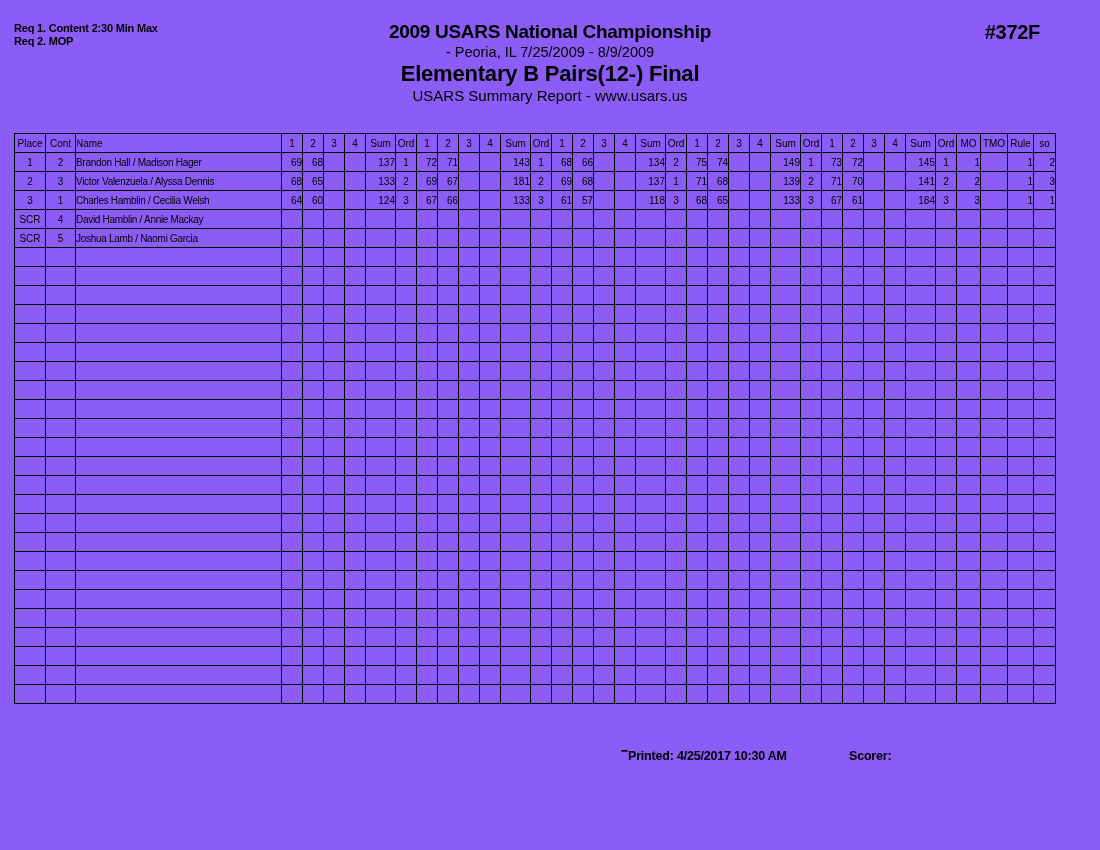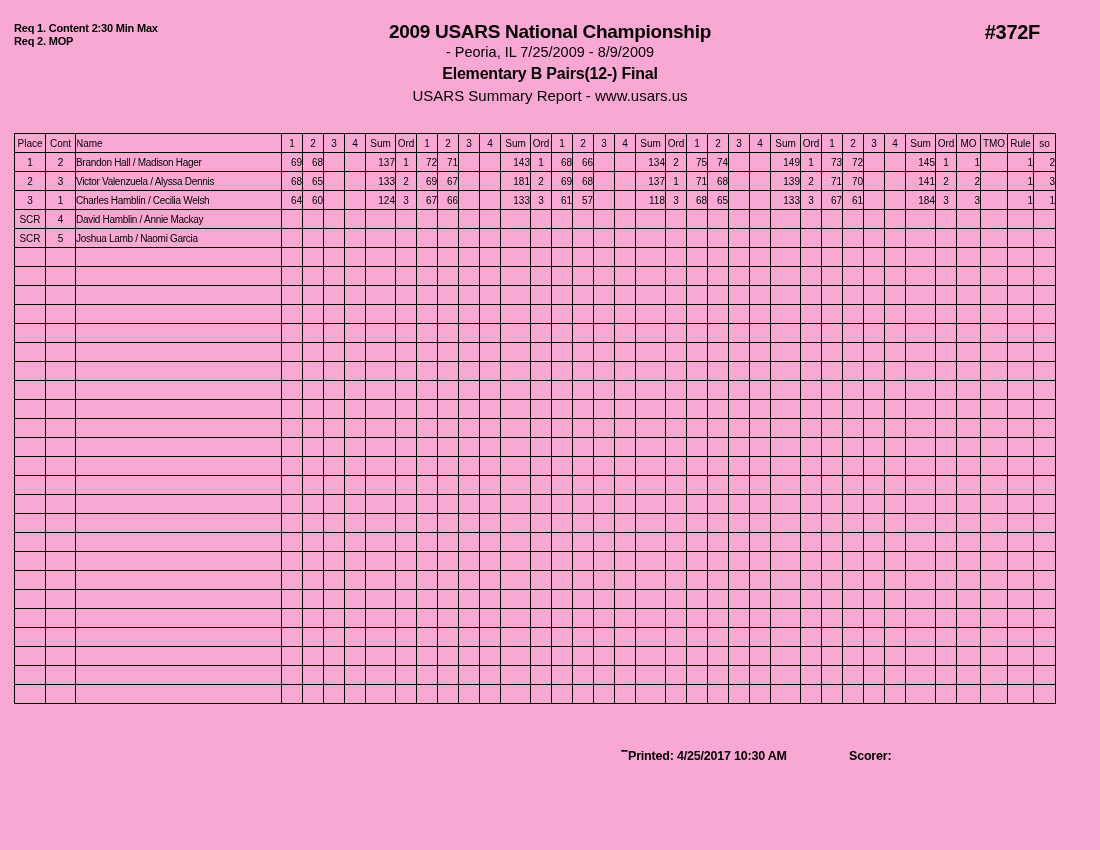--- a/index.html
+++ b/index.html
@@ -7,21 +7,21 @@
     width: 1100px; height: 850px;
     background: #ffffff;
     font-family: "Liberation Sans", sans-serif;
     color: #000000;
     overflow: hidden;
   }
   #page {
     position: relative;
     width: 1100px;
     height: 850px;
-    background: #f9a8d4;
+    background: #8b5cf6;
   }
 
   
   .req-block {
     position: absolute;
     left: 14px; top: 22px;
     font-size: 11px;
     font-weight: bold;
     line-height: 13px;
     letter-spacing: -0.2px;
@@ -37,21 +37,21 @@
     font-weight: bold;
     line-height: 22px;
     letter-spacing: -0.3px;
   }
   .t-sub {
     font-size: 14.5px;
     font-weight: normal;
     line-height: 19px;
   }
   .t-event {
-    font-size: 16px;
+    font-size: 22px;
     font-weight: bold;
     line-height: 23px;
     letter-spacing: -0.2px;
   }
   .t-report {
     font-size: 15px;
     font-weight: normal;
     line-height: 21px;
   }
   .code-block {

